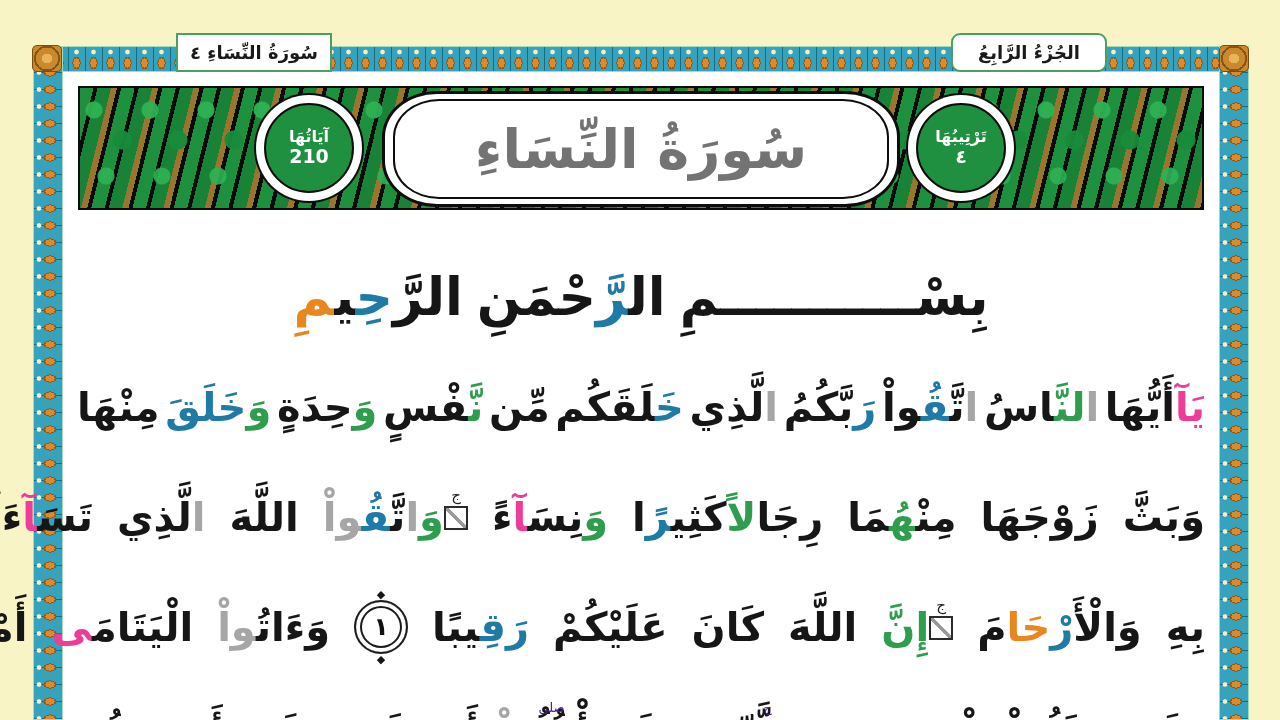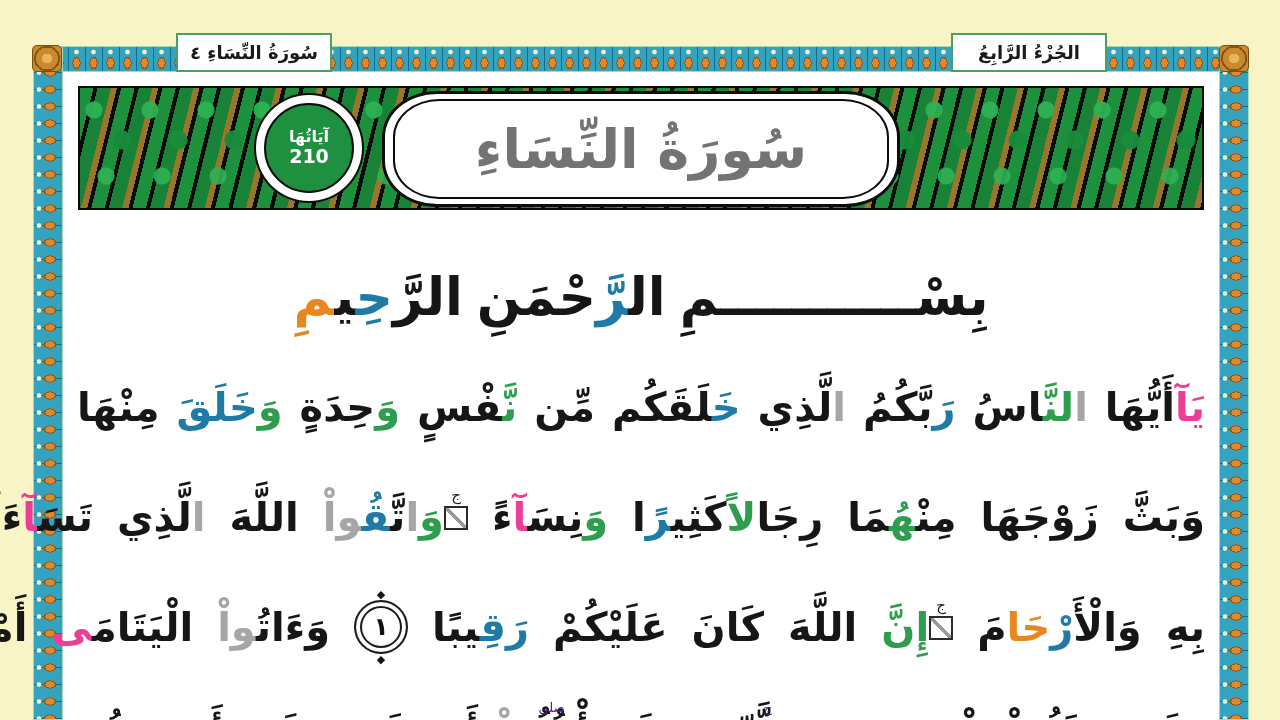--- a/index.html
+++ b/index.html
@@ -36,21 +36,21 @@
   }
   #corner-tl{left:32px;top:45px;}
   #corner-tr{left:1219px;top:45px;}
   
   .corner-label{
     position:absolute;top:33px;height:39px;background:#FFFFFF;border:2px solid #4C9E63;
     box-sizing:border-box;display:flex;align-items:center;justify-content:center;
     font-size:18px;font-weight:bold;color:#1A1A1A;z-index:6;direction:rtl;white-space:nowrap;padding:0 4px;
   }
   #label-surah{left:176px;width:156px;}
-  #label-juz{left:951px;width:156px;}
+  #label-juz{left:951px;width:156px;border-radius:9px;}
   
   #sheet{position:absolute;left:63px;top:72px;width:1156px;height:648px;background:#FFFFFF;}
   
   #banner{
     position:absolute;left:15px;top:14px;right:15px;height:124px;
     background-color:#0B0B0B;border:2px solid #0B0B0B;box-sizing:border-box;
     background-image:
       radial-gradient(circle at 14px 22px, rgba(46,178,84,.95) 0 8px, rgba(0,0,0,0) 9px),
       radial-gradient(circle at 42px 52px, rgba(24,140,58,.95) 0 9px, rgba(0,0,0,0) 10px),
       radial-gradient(circle at 26px 88px, rgba(46,178,84,.9) 0 8px, rgba(0,0,0,0) 9px),
@@ -139,35 +139,44 @@
   <div id="banner">
     <div class="medallion" id="medallion-ayat">
       <div class="medallion-inner">
         <span class="mlabel">آيَاتُهَا</span>
         <span class="mvalue">210</span>
       </div>
     </div>
     <div id="cartouche">
       <span id="surah-title">سُورَةُ النِّسَاءِ</span>
     </div>
+    <div class="medallion" id="medallion-order">
+      <div class="medallion-inner">
+        <span class="mlabel">تَرْتِيبُهَا</span>
+        <span class="mvalue">٤</span>
+      </div>
+    </div>
   </div>
 
   <div id="content">
     <div id="bismillah">
         <span class="word"><span class="c-k">بِسْـ</span><span class="c-k">ــــــــــ</span><span class="c-k">مِ</span></span>
         <span class="word"><span class="c-k">ال</span><span class="c-b">رَّ</span><span class="c-k">حْمَنِ</span></span>
         <span class="word"><span class="c-k">ال</span><span class="c-k">رَّ</span><span class="c-b">حِ</span><span class="c-k">ي</span><span class="c-o">مِ</span></span>
       </div>
     <div id="verse-area">
         <div class="verse-line">
           <span class="word-group">
             <span class="word"><span class="c-p">يَآ</span><span class="c-k">أَيُّهَا</span></span>
           </span>
           <span class="word-group">
             <span class="word"><span class="c-y">ا</span><span class="c-g">لنَّ</span><span class="c-k">اسُ</span></span>
+          </span>
+          <span class="word-group">
+            <span class="word"><span class="c-y">ا</span><span class="c-k">تَّ</span><span class="c-b">قُ</span><span class="c-k">واْ</span></span>
           </span>
           <span class="word-group">
             <span class="word"><span class="c-b">رَ</span><span class="c-k">بَّكُمُ</span></span>
           </span>
           <span class="word-group">
             <span class="word"><span class="c-y">ا</span><span class="c-k">لَّذِي</span></span>
           </span>
           <span class="word-group">
             <span class="word"><span class="c-b">خَ</span><span class="c-k">لَقَكُم</span></span>
           </span>

